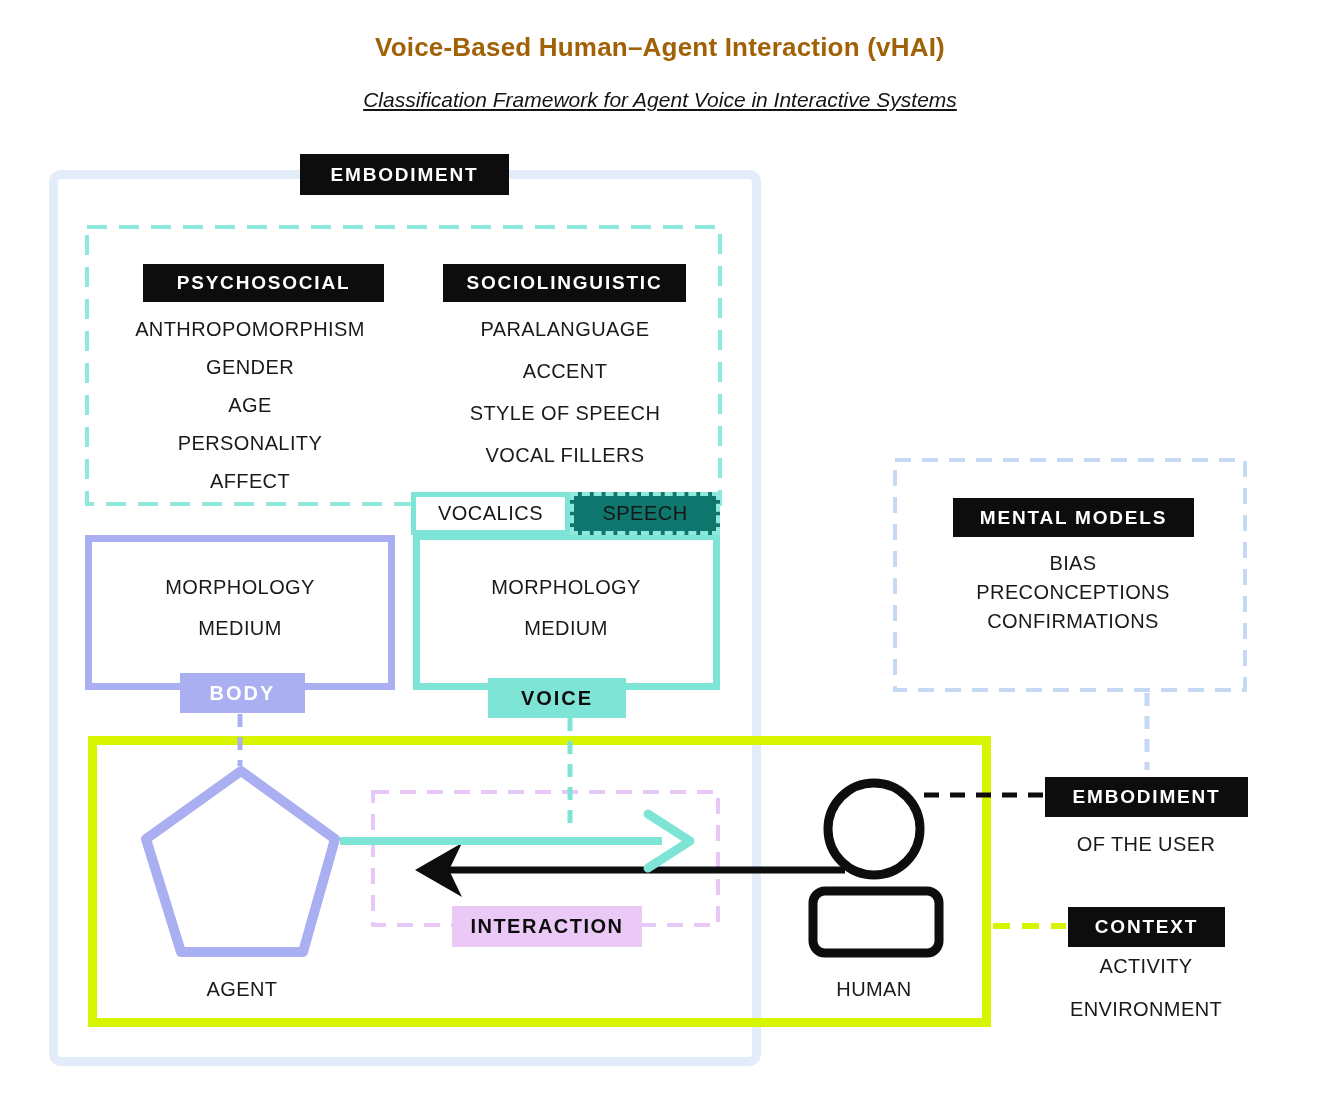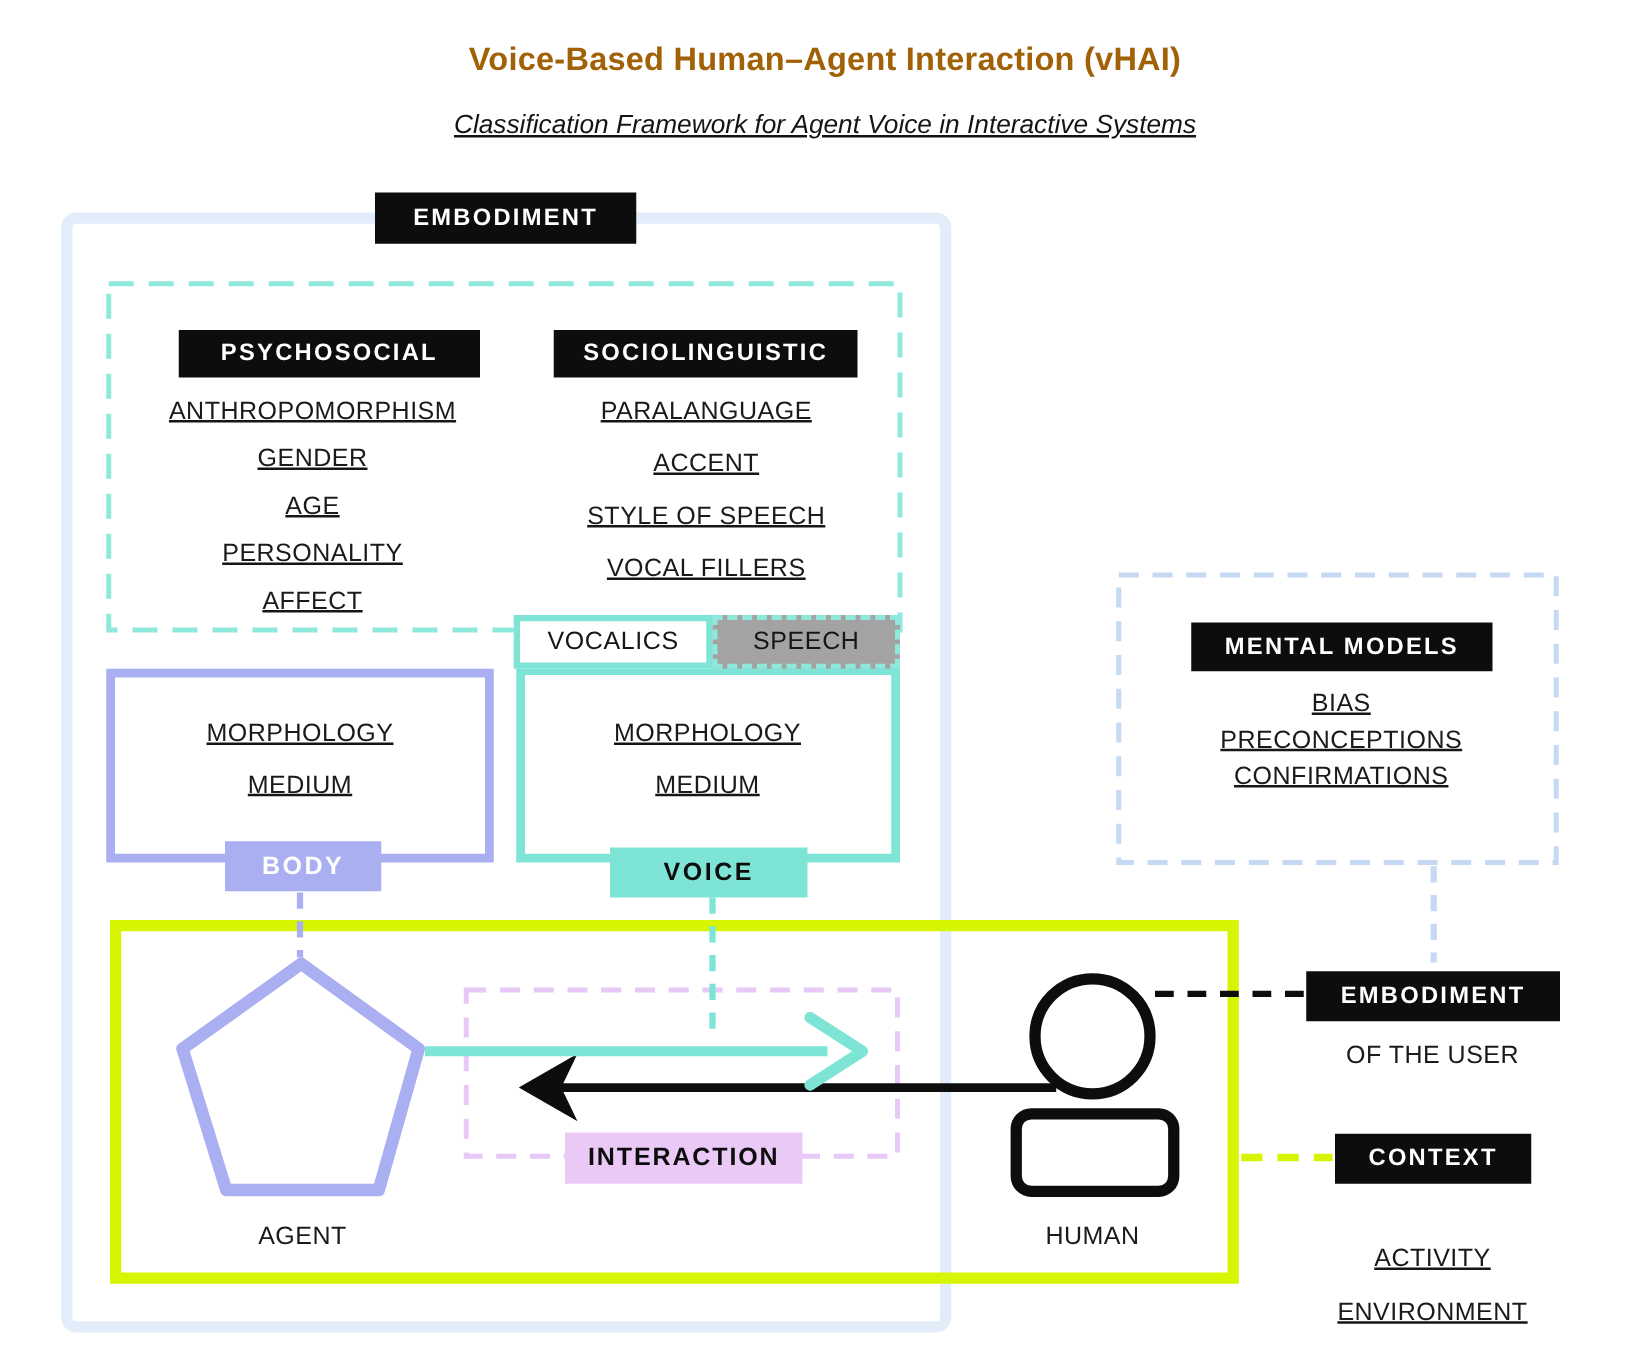--- a/index.html
+++ b/index.html
@@ -17,64 +17,64 @@
          letter-spacing:.2px;color:#a16207;}
   .subtitle{left:0;top:88px;width:1320px;text-align:center;font-size:21px;font-style:italic;
             color:#141414;text-decoration:underline;}
 
   
   .black-label{background:var(--ink);color:#fff;font-weight:800;font-size:19px;
                letter-spacing:1.8px;display:flex;align-items:center;justify-content:center;
                z-index:3;white-space:nowrap;}
   .box{z-index:2;background:transparent;}
   .item{white-space:nowrap;font-size:20px;letter-spacing:.4px;color:#1a1a1a;text-align:center;}
-  .vlist{display:flex;flex-direction:column;align-items:center;z-index:2;text-decoration:underline;}
+  .vlist{display:flex;flex-direction:column;align-items:center;z-index:2;}
 
   
   .frame-embodiment{left:49px;top:170px;width:712px;height:896px;border:9px solid var(--pale-blue-frame);border-radius:12px;z-index:1;}
   .label-embodiment{left:300px;top:154px;width:209px;height:41px;}
 
   .label-psychosocial{left:130px;top:264px;width:241px;height:38px;margin-left:13px;}
   .label-sociolinguistic{left:443px;top:264px;width:243px;height:38px;}
   .list-psychosocial{left:105px;top:318px;width:290px;gap:15px;}
   .list-sociolinguistic{left:425px;top:318px;width:280px;gap:19px;}
 
   .box-body{left:85px;top:535px;width:310px;height:155px;border:7px solid var(--purple);}
   .list-body{left:120px;top:576px;width:240px;gap:18px;}
   .label-body{left:180px;top:673px;width:125px;height:40px;background:var(--purple);color:#fff;
               font-weight:800;font-size:20px;letter-spacing:2px;display:flex;align-items:center;
               justify-content:center;z-index:4;}
 
   .box-vocalics{left:411px;top:492px;width:159px;height:43px;border:5px solid var(--teal);
                 background:#fff;z-index:3;display:flex;align-items:center;justify-content:center;
                 font-size:20px;letter-spacing:.5px;}
   .box-speech{left:570px;top:492px;width:150px;height:43px;border:4px dashed var(--teal-dash);
-              background:#a3a3a3;z-index:3;display:flex;align-items:center;justify-content:center;
+              background:#0f766e;z-index:3;display:flex;align-items:center;justify-content:center;
               font-size:20px;letter-spacing:.5px;}
   .box-voice{left:413px;top:533px;width:307px;height:157px;border:7px solid var(--teal);}
   .list-voice{left:446px;top:576px;width:240px;gap:18px;}
-  .label-voice{left:488px;top:678px;width:158px;height:40px;background:var(--teal);color:#0d0d0d;
+  .label-voice{left:488px;top:678px;width:138px;height:40px;background:var(--teal);color:#0d0d0d;
                font-weight:800;font-size:20px;letter-spacing:2px;display:flex;align-items:center;
                justify-content:center;z-index:4;}
 
   .label-mental{left:953px;top:498px;width:241px;height:39px;}
   .list-mental{left:923px;top:552px;width:300px;gap:6px;}
 
   .frame-interaction-outer{left:88px;top:736px;width:903px;height:291px;border:9px solid var(--chartreuse);z-index:2;}
   .label-interaction{left:452px;top:906px;width:190px;height:41px;background:var(--pink-fill);
                      color:#0d0d0d;font-weight:800;font-size:20px;letter-spacing:1.5px;
                      display:flex;align-items:center;justify-content:center;z-index:3;}
 
   .label-agent{left:162px;top:978px;width:160px;text-align:center;}
   .label-human{left:794px;top:978px;width:160px;text-align:center;}
 
   .label-perception{left:1045px;top:777px;width:203px;height:40px;}
   .perception-sub{left:1046px;top:833px;width:200px;text-align:center;}
   .label-context{left:1068px;top:907px;width:157px;height:40px;}
-  .list-context{left:1046px;top:996px;width:200px;gap:20px;}
+  .list-context{left:1046px;top:955px;width:200px;gap:20px;}
 
   
   .layerA{position:absolute;left:0;top:0;z-index:1;pointer-events:none;}
   .layerB{position:absolute;left:0;top:0;z-index:5;pointer-events:none;}
   .dash-teal{fill:none;stroke:var(--teal-dash);stroke-width:4;stroke-dasharray:20 12;}
   .dash-blue{fill:none;stroke:var(--dashed-blue);stroke-width:4;stroke-dasharray:16 11;}
   .dash-lav{fill:none;stroke:var(--lavender-dash);stroke-width:4;stroke-dasharray:16 11;}
   .conn-purple{stroke:var(--purple);stroke-width:5;stroke-dasharray:13 10;}
   .conn-teal{stroke:var(--teal);stroke-width:5;stroke-dasharray:13 10;}
   .conn-blue{stroke:var(--dashed-blue);stroke-width:5;stroke-dasharray:13 10;}

